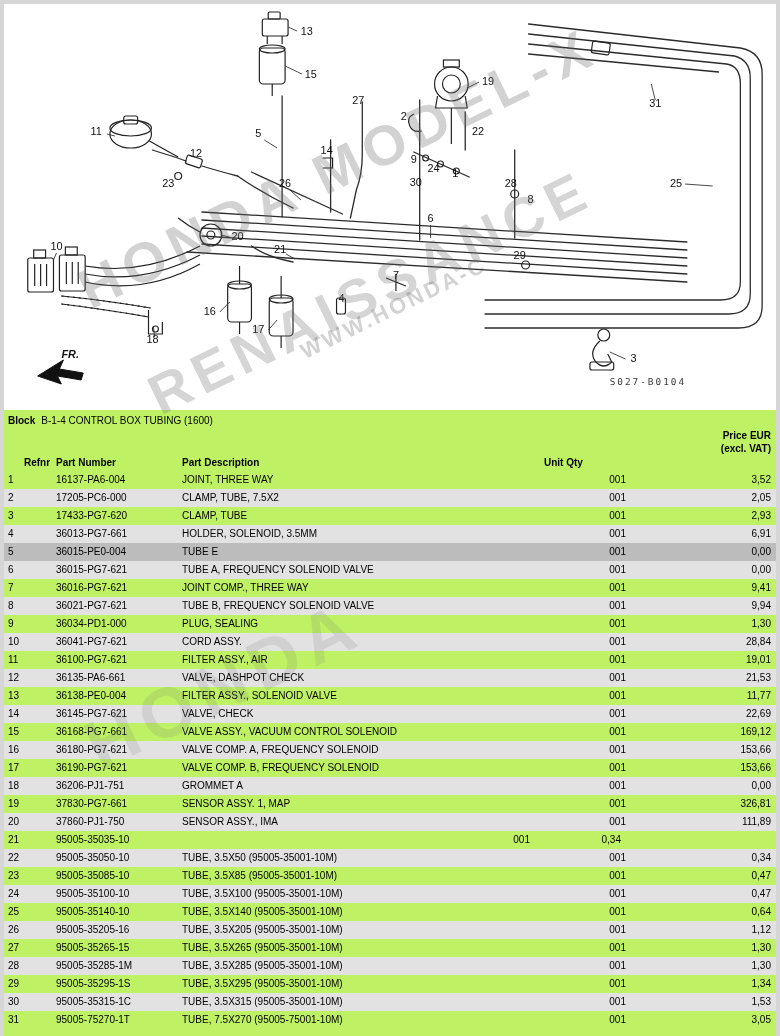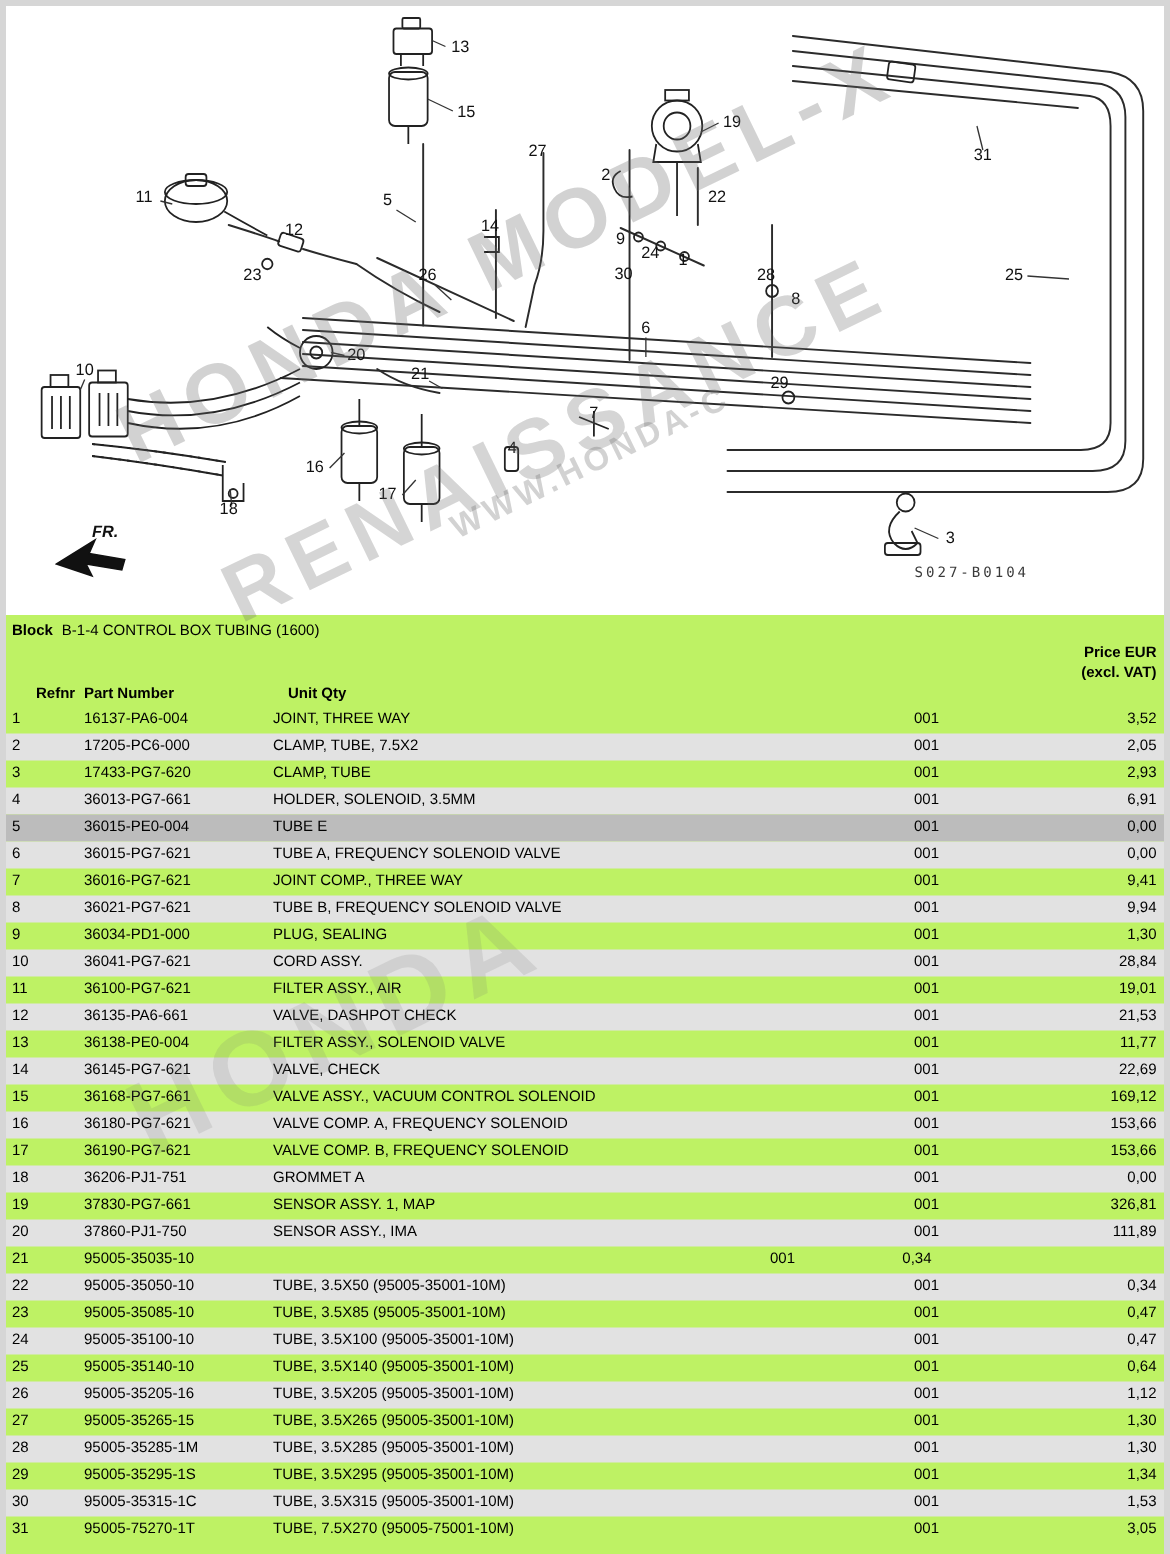--- a/index.html
+++ b/index.html
@@ -263,20 +263,21 @@
     </div>
 
     <div class="price-head">
       <div>Price EUR</div>
       <div>(excl. VAT)</div>
     </div>
 
     <div class="grid thead">
       <div class="th refnr">Refnr</div>
       <div class="th pn">Part Number</div>
+      <div class="th desc">Part Description</div>
       <div class="th qty">Unit Qty</div>
       <div class="th price"></div>
     </div>
 
     <div>
         <div class="grid trow">
           <div class="cell refnr">1</div>
           <div class="cell pn">16137-PA6-004</div>
           <div class="cell desc">JOINT, THREE WAY</div>
           <div class="cell qty">001</div>

